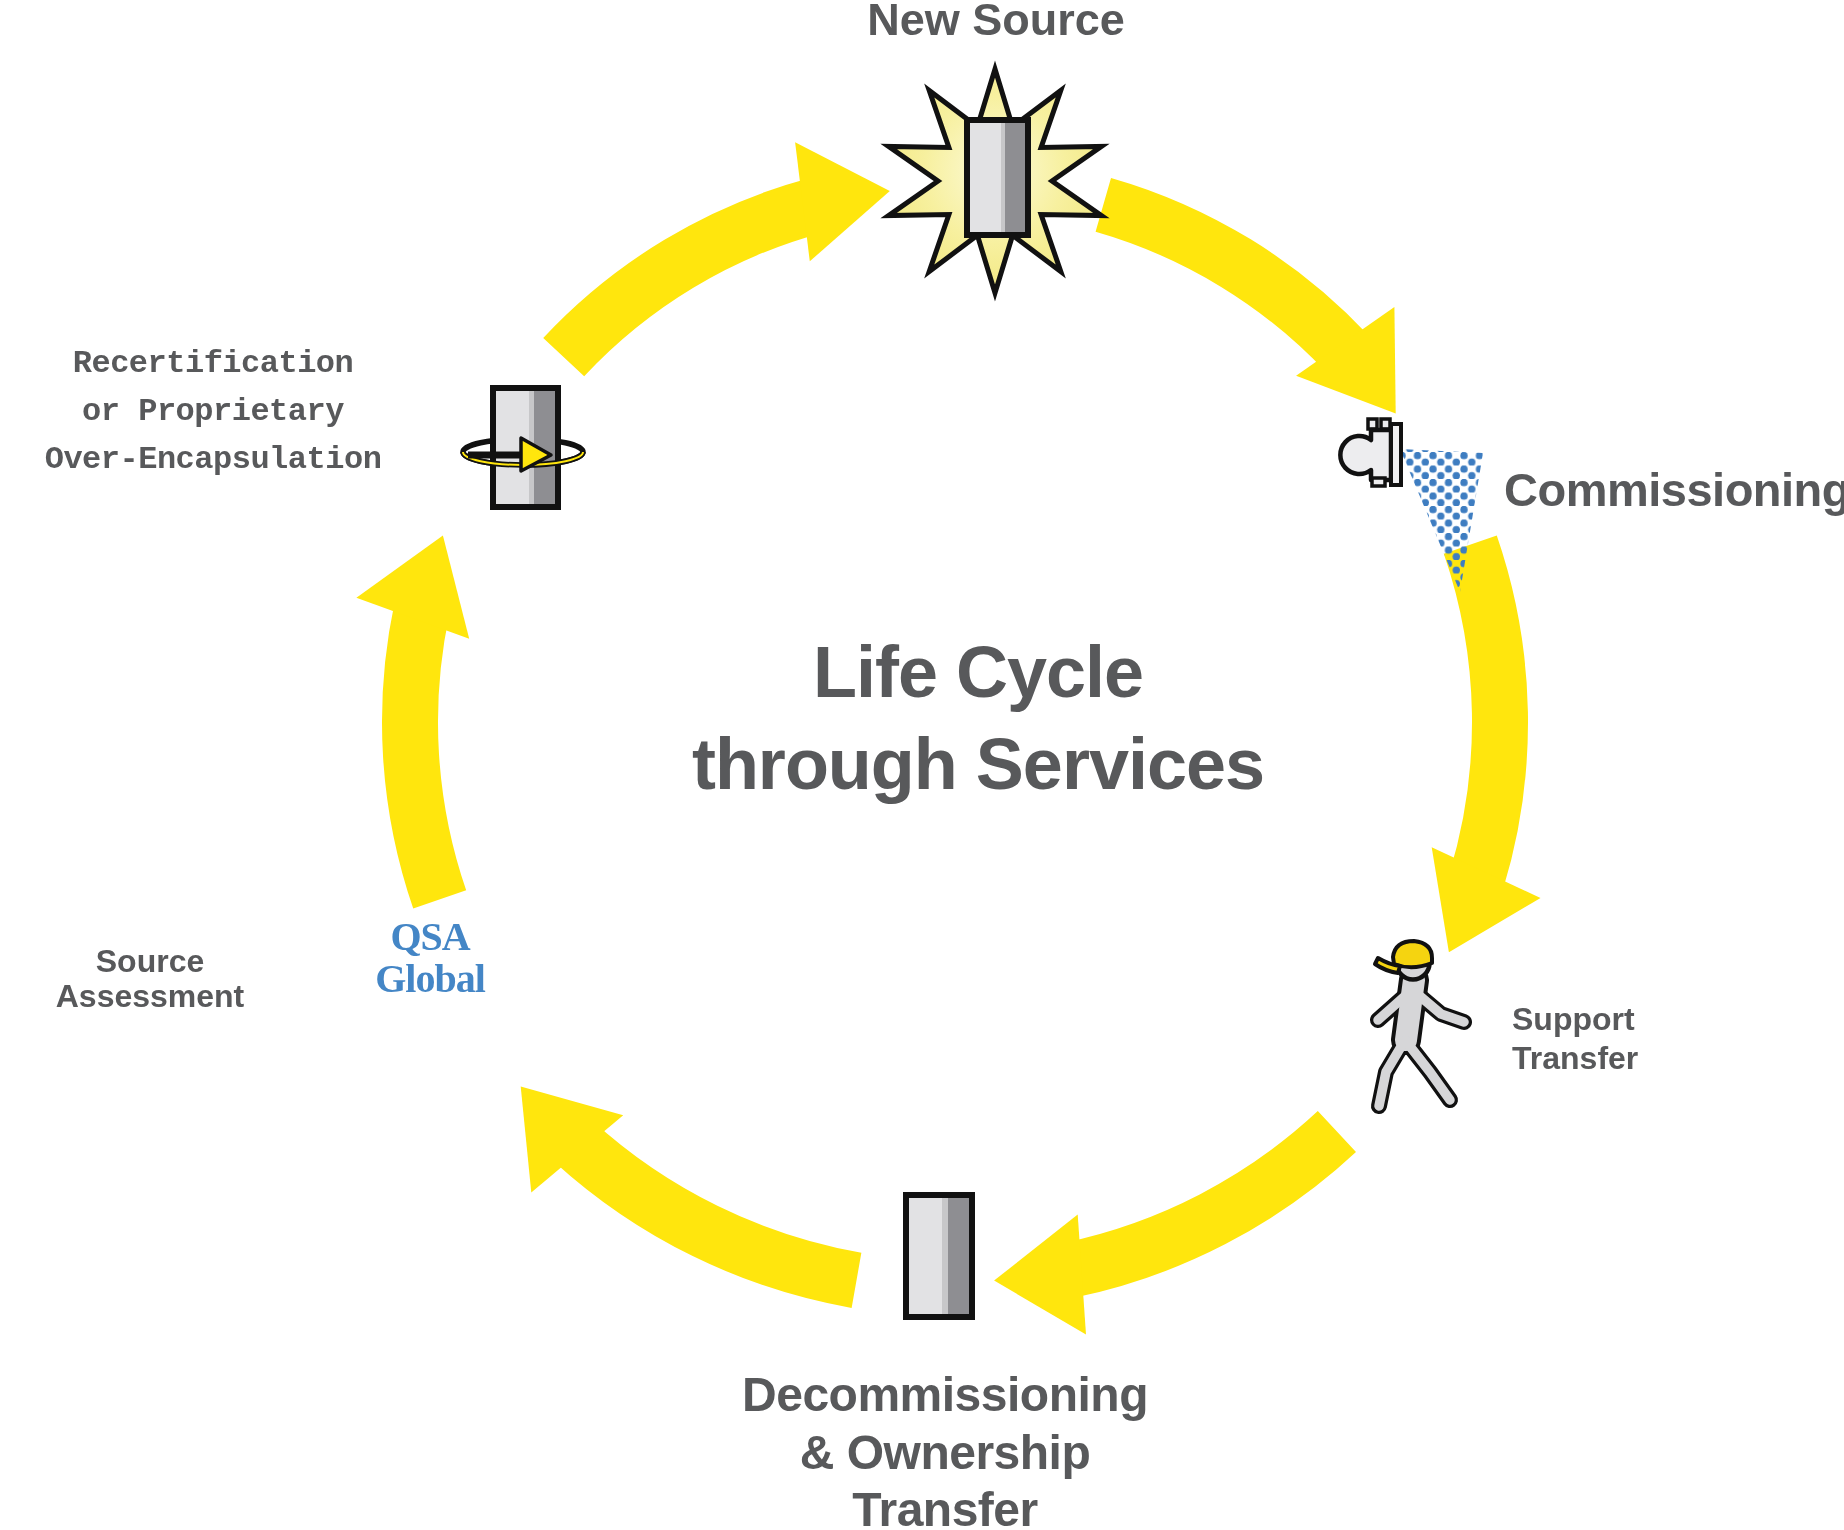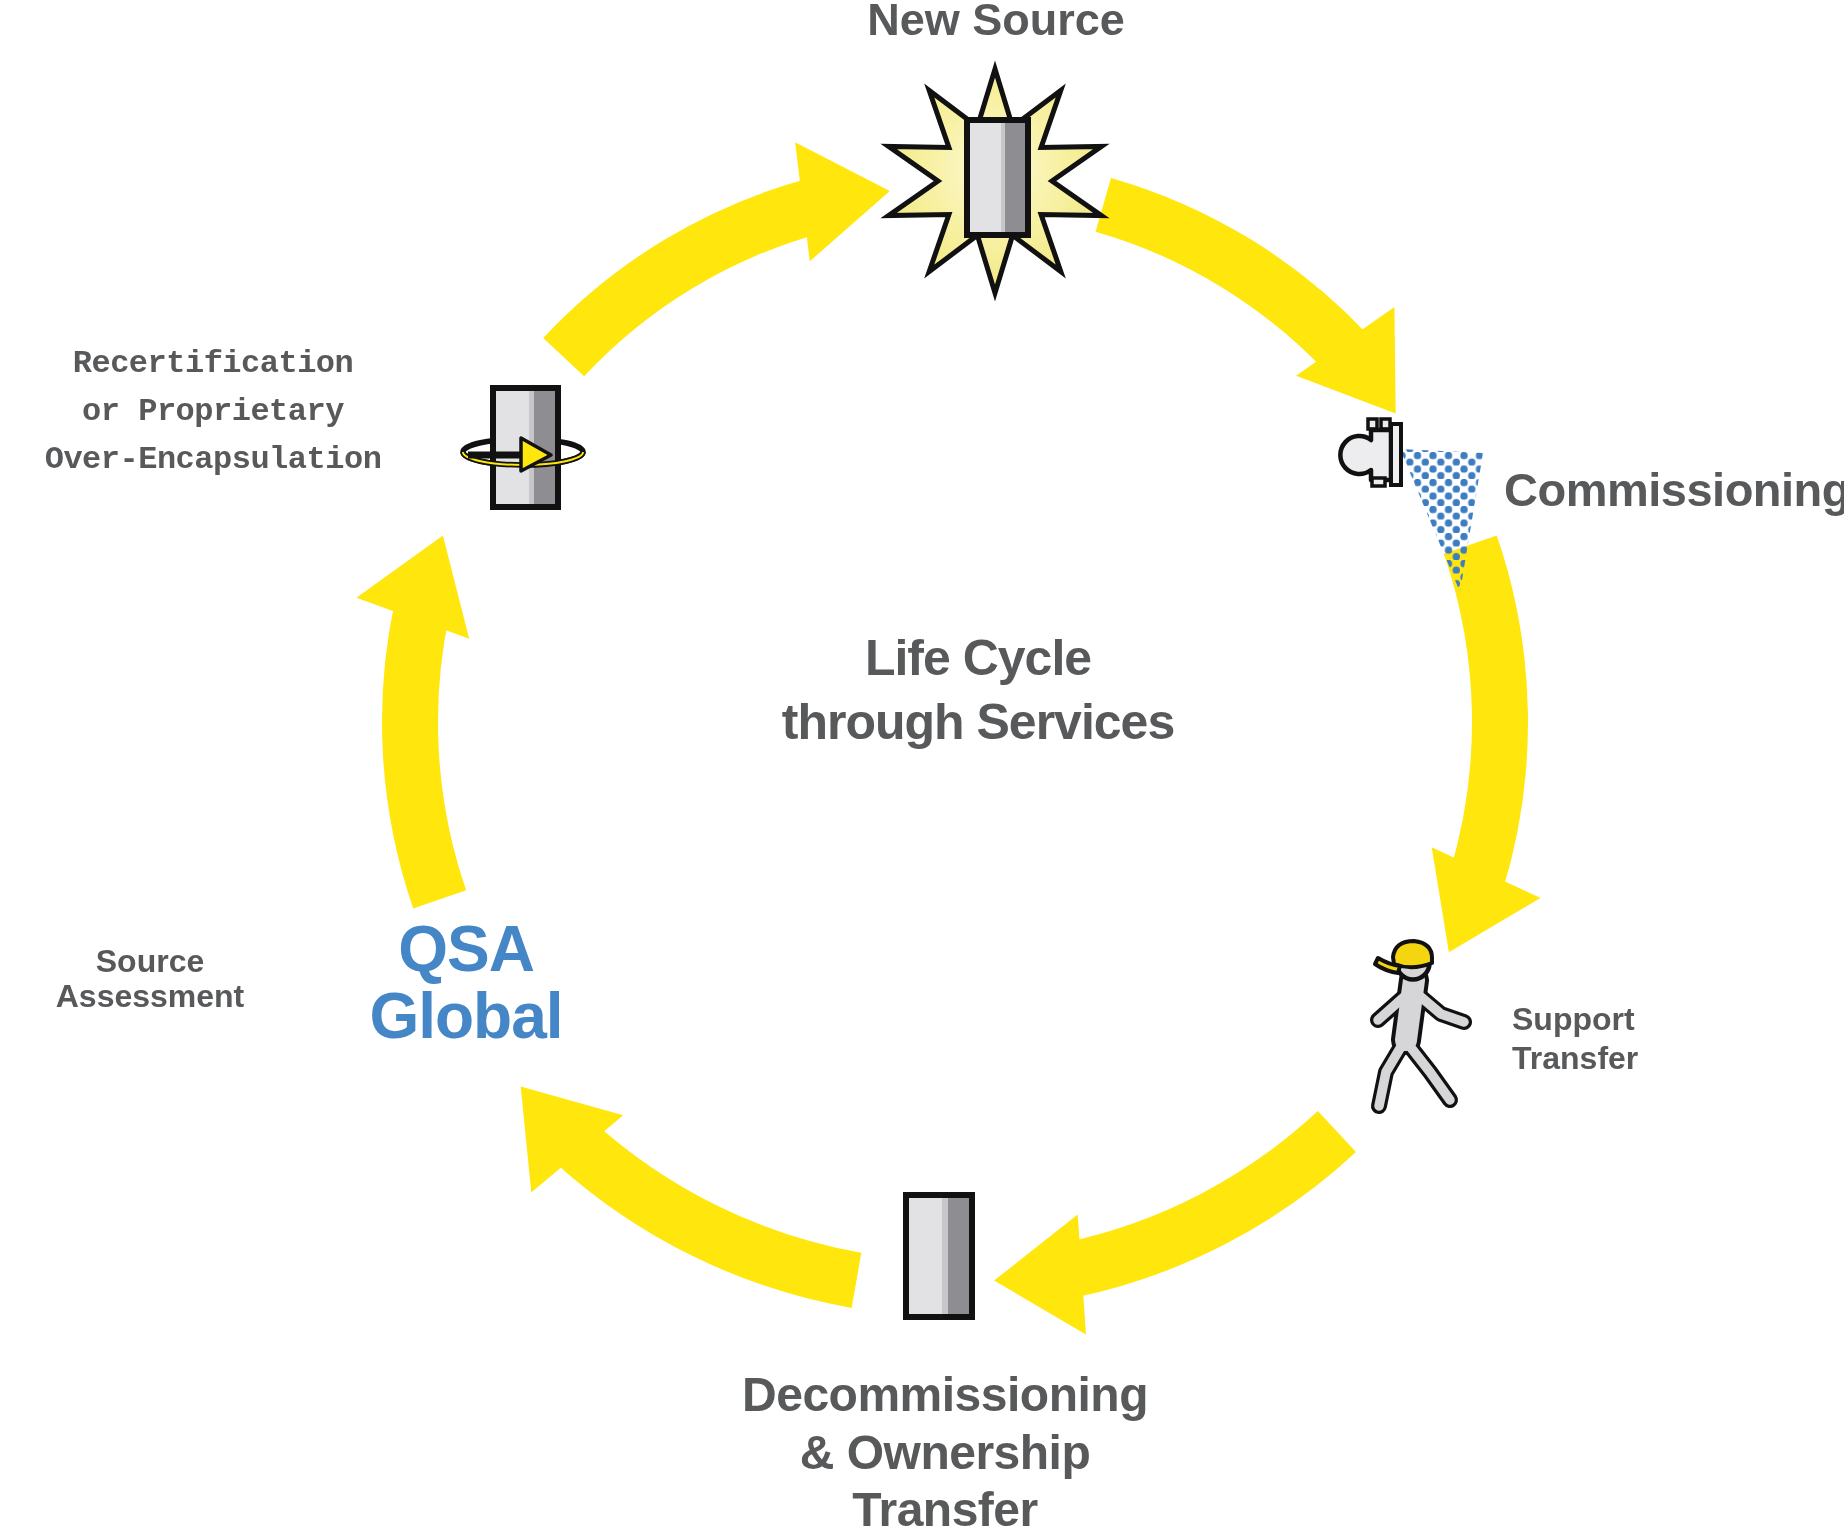--- a/index.html
+++ b/index.html
@@ -8,30 +8,31 @@
     font-family:"Liberation Sans", sans-serif;
   }
   .layer{position:absolute;left:0;top:0;width:1844px;height:1530px;}
   .label{
     position:absolute;color:var(--label-gray,#58595B);font-weight:700;
     white-space:nowrap;
   }
   .label span{display:block;}
   .ctr{transform:translateX(-50%);text-align:center;}
   .title{
-    left:978px;top:626px;font-size:50px;line-height:1.28;letter-spacing:-1px;
+    left:978px;top:626px;font-size:72px;line-height:1.28;letter-spacing:-1px;
   }
   .new-source{left:996px;top:-6px;font-size:45px;}
   .commissioning{left:1504px;top:462px;font-size:47px;letter-spacing:-0.5px;}
   .support{left:1512px;top:1000px;font-size:32px;line-height:1.21;text-align:left;}
   .decom{left:945px;top:1366px;font-size:48px;line-height:1.2;letter-spacing:-0.5px;}
   .assessment{left:150px;top:944px;font-size:32px;line-height:1.08;}
   .brand{
-    left:466px;top:916px;font-size:64px;line-height:1.05;letter-spacing:-1px;
+    left:430px;top:916px;font-size:40px;line-height:1.05;letter-spacing:-1px;
     color:var(--brand-blue,#4486C6);
+    font-family:Liberation Serif, serif;
   }
   .recert{left:213px;top:340px;font-size:32px;line-height:1.5;letter-spacing:-0.5px;font-family:Liberation Mono, monospace;}
 
   
   .arrow-body{fill:none;stroke:var(--arrow-yellow,#FFE60D);stroke-width:56px;}
   .arrow-head{fill:var(--arrow-yellow,#FFE60D);}
   .capsule{stroke:#111;stroke-width:6px;}
   .dot{fill:var(--dot-blue,#3E7DC1);}
   .hat{fill:var(--hardhat-yellow,#F5D410);stroke:#111;stroke-width:4px;stroke-linejoin:round;}
 </style>

